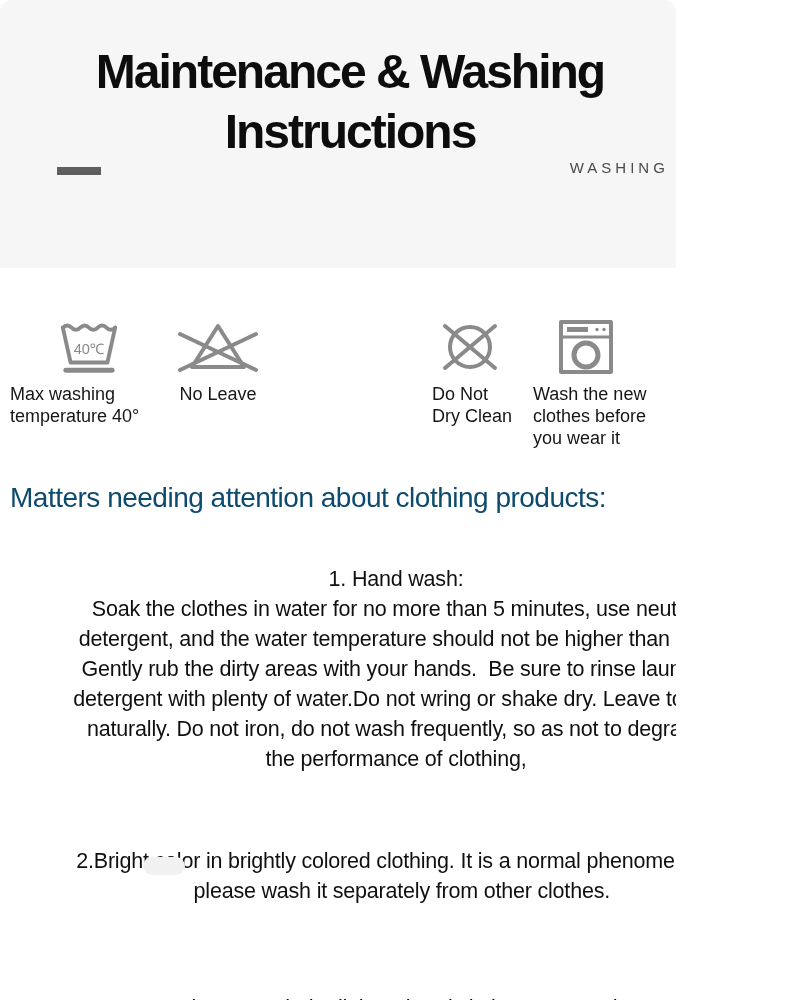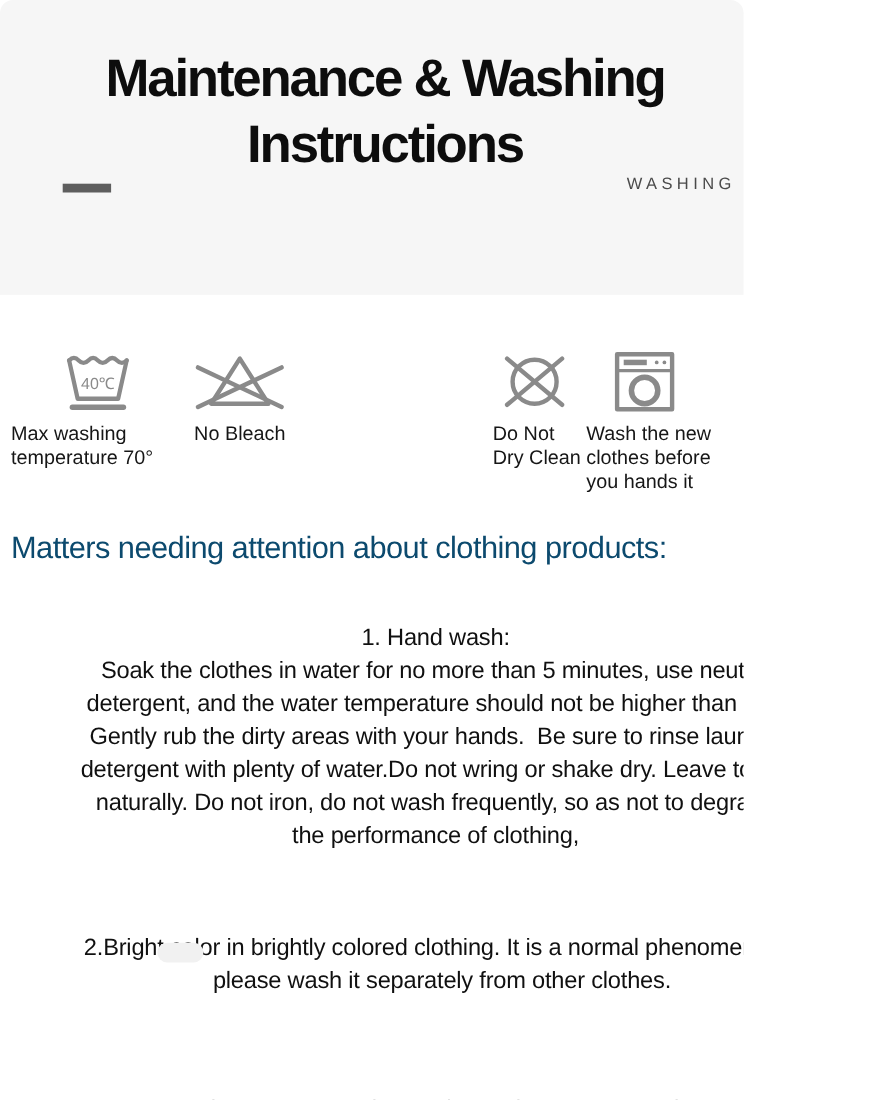--- a/index.html
+++ b/index.html
@@ -15,21 +15,21 @@
   .brand-text{margin-top:12px;text-align:right;font-size:15px;letter-spacing:4px;
         color:#4a4a4a;white-space:nowrap;}
   .icons-row{position:absolute;top:316px;left:0;width:790px;height:134px;}
   .icol{position:absolute;top:0;}
   .iconbox{height:62px;display:flex;align-items:center;justify-content:center;}
   .ilabel{margin-top:5px;font-size:18px;line-height:22px;color:#161616;
         white-space:pre-line;text-align:center;}
   .c1{left:10px;width:158px;} .c1 .ilabel{text-align:left;}
   .c2{left:168px;width:100px;}
   .c3{left:285px;width:112px;}
-  .c4{left:436px;width:100px;} .c4 .ilabel{text-align:left;padding-left:12px;}
+  .c4{left:420px;width:100px;} .c4 .ilabel{text-align:left;padding-left:12px;}
   .c5{left:533px;width:140px;} .c5 .iconbox{justify-content:flex-start;padding-left:24px;}
       .c5 .ilabel{text-align:left;}
   .c6{left:683px;width:104px;} .c6 .iconbox{justify-content:flex-start;}
       .c6 .ilabel{text-align:left;}
   .red-heading{position:absolute;top:450px;left:10px;width:760px;font-size:28px;
         color:#0c4a6e;letter-spacing:-0.5px;margin-top:32px;}
   .bodytext{position:absolute;top:504px;left:6px;width:780px;font-size:21.5px;
         line-height:30px;color:#101010;white-space:pre-wrap;letter-spacing:-0.2px;}
   .bodytext p{margin:0;text-align:center;}
   .p2{margin-top:12px !important;}
@@ -66,32 +66,32 @@
     <div class="icol c1">
       <div class="iconbox">
         <svg width="62" height="58" viewBox="0 0 64 58" fill="none" stroke="#8a8a8a" stroke-width="4" stroke-linecap="round" stroke-linejoin="round">
           <path d="M5 9 Q9.5 4.5 14 9 T23 9 T32 9 T41 9 T50 9 T59 9"></path>
           <path d="M5 9 L13 45 L51 45 L59 9"></path>
           <path d="M8 53 L56 53" stroke-width="5"></path>
           <text x="32" y="36" text-anchor="middle" font-size="15" stroke="none" fill="#8a8a8a" font-family="Liberation Sans, sans-serif">40℃</text>
         </svg>
       </div>
       <div class="ilabel">Max washing
-temperature 70°</div>
+temperature 40°</div>
     </div>
 
     <div class="icol c2">
       <div class="iconbox">
         <svg width="84" height="52" viewBox="0 0 84 52" fill="none" stroke="#8a8a8a" stroke-width="4" stroke-linecap="round" stroke-linejoin="round">
           <path d="M42 5 L16 46 L68 46 Z"></path>
           <path d="M4 13 L80 49"></path>
           <path d="M80 13 L4 49"></path>
         </svg>
       </div>
-      <div class="ilabel">No Bleach</div>
+      <div class="ilabel">No Leave</div>
     </div>
 
 
     <div class="icol c4">
       <div class="iconbox">
         <svg width="60" height="54" viewBox="0 0 60 54" fill="none" stroke="#8a8a8a" stroke-width="4" stroke-linecap="round">
           <circle cx="30" cy="27" r="20"></circle>
           <path d="M5 6 L55 48"></path>
           <path d="M55 6 L5 48"></path>
         </svg>
@@ -106,21 +106,21 @@
           <rect x="4" y="4" width="50" height="50"></rect>
           <path d="M4 19 L54 19" stroke-width="3"></path>
           <rect x="10" y="9" width="21" height="5" fill="#8a8a8a" stroke="none"></rect>
           <circle cx="40" cy="11.5" r="1.7" fill="#8a8a8a" stroke="none"></circle>
           <circle cx="47" cy="11.5" r="1.7" fill="#8a8a8a" stroke="none"></circle>
           <circle cx="29" cy="37" r="12" stroke-width="5"></circle>
         </svg>
       </div>
       <div class="ilabel">Wash the new
 clothes before
-you hands it</div>
+you wear it</div>
     </div>
 
 
   </div>
 
   <div class="red-heading">Matters needing attention about clothing products:</div>
 
   <div class="bodytext">
     <p class="p1">1. Hand wash:
 Soak the clothes in water for no more than 5 minutes, use neutral

